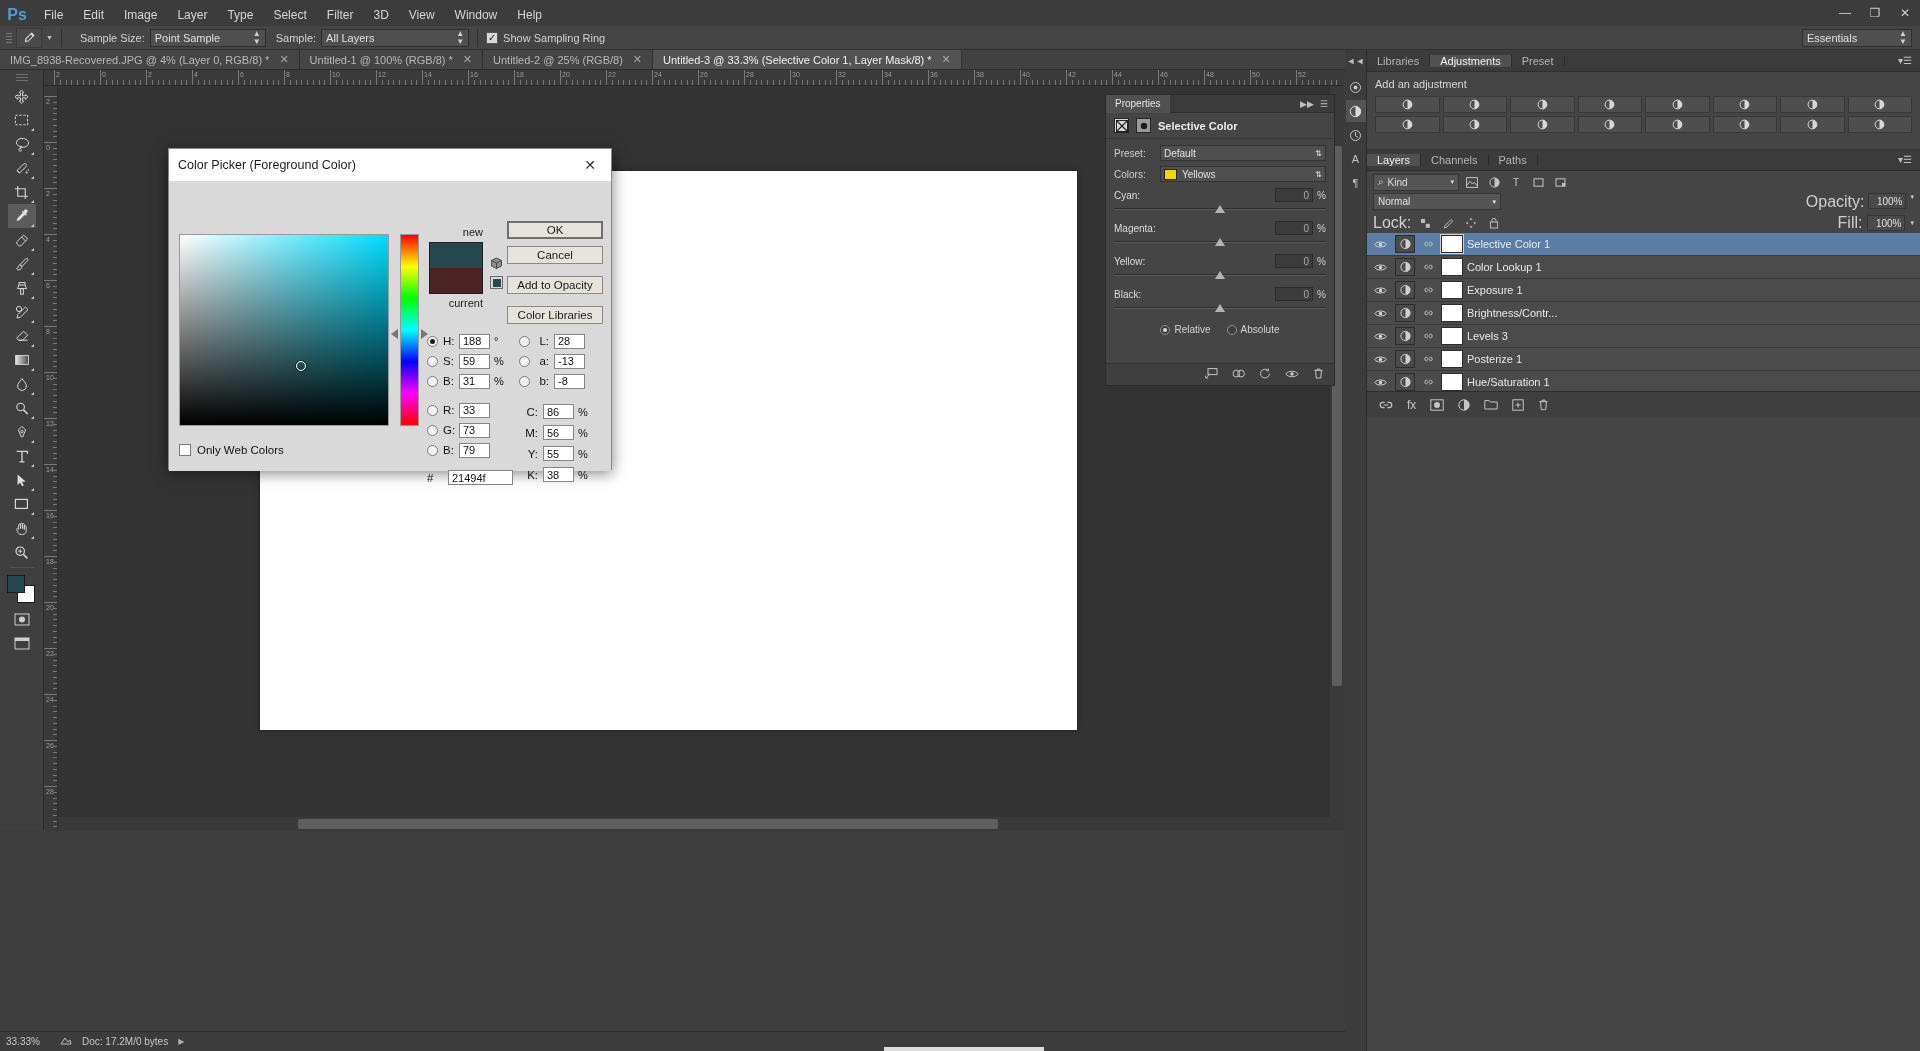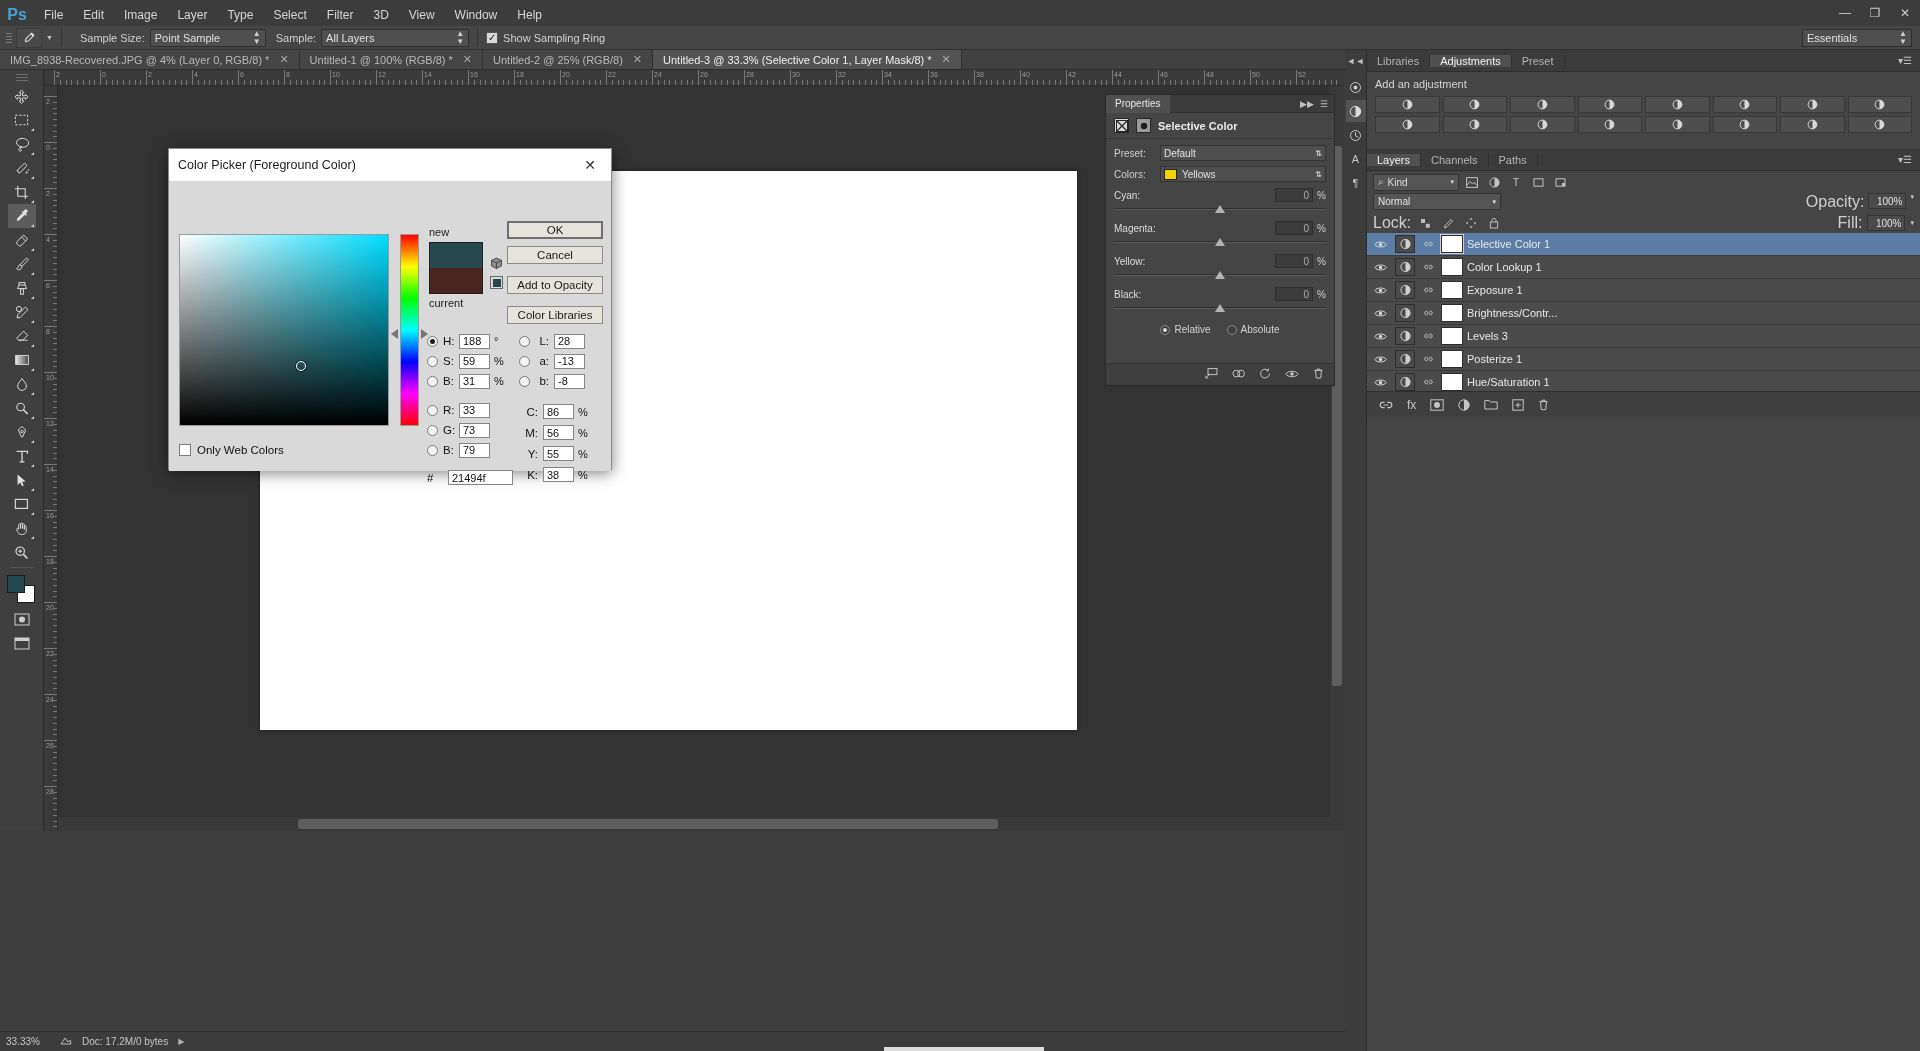--- a/index.html
+++ b/index.html
@@ -299,21 +299,21 @@
     border-radius: 50%; box-shadow: 0 0 0 1px rgba(0,0,0,.45); }
   .hue-strip { position: absolute; left: 231px; top: 53px; width: 19px; height: 192px;
     border: 1px solid #9a9a9a; }
   .hue-arrow-l { position: absolute; left: 222px; width: 0; height: 0;
     border-top: 5px solid transparent; border-bottom: 5px solid transparent;
     border-right: 7px solid #777; }
   .hue-arrow-r { position: absolute; left: 252px; width: 0; height: 0;
     border-top: 5px solid transparent; border-bottom: 5px solid transparent;
     border-left: 7px solid #777; }
 
-  .newcur-label { position: absolute; font-size: 11px; color: #222; text-align: left;
+  .newcur-label { position: absolute; font-size: 11px; color: #222; text-align: right;
     width: 54px; }
   .newcur-box { position: absolute; left: 260px; top: 61px; width: 54px; height: 52px;
     border: 1px solid #1f1f1f; }
   .newcur-half { width: 100%; height: 50%; }
 
   .cube-icon { position: absolute; left: 321px; top: 76px; width: 13px; height: 13px; }
   .websafe-icon { position: absolute; left: 321px; top: 95px; width: 13px; height: 13px;
     border: 1px solid #6a6a6a; background: #d9d9d9; display: flex; align-items: center;
     justify-content: center; }
   .websafe-inner { width: 8px; height: 8px; }

